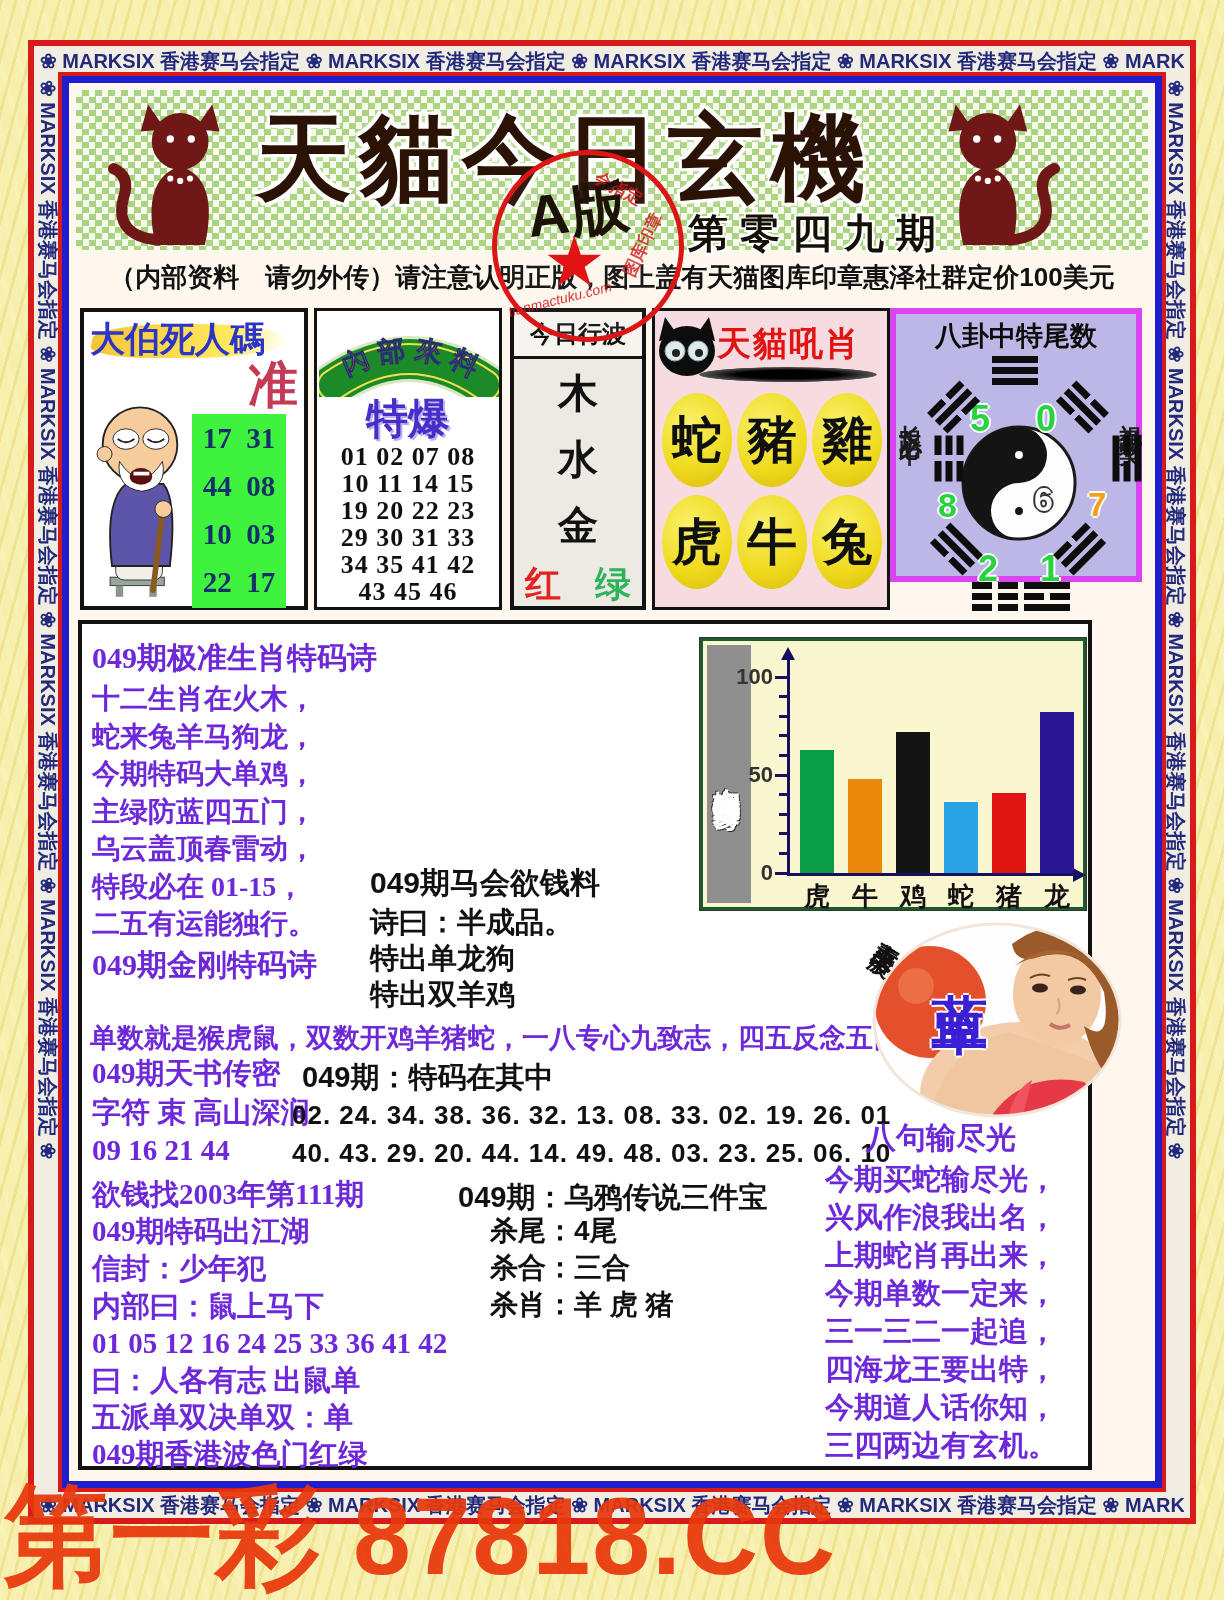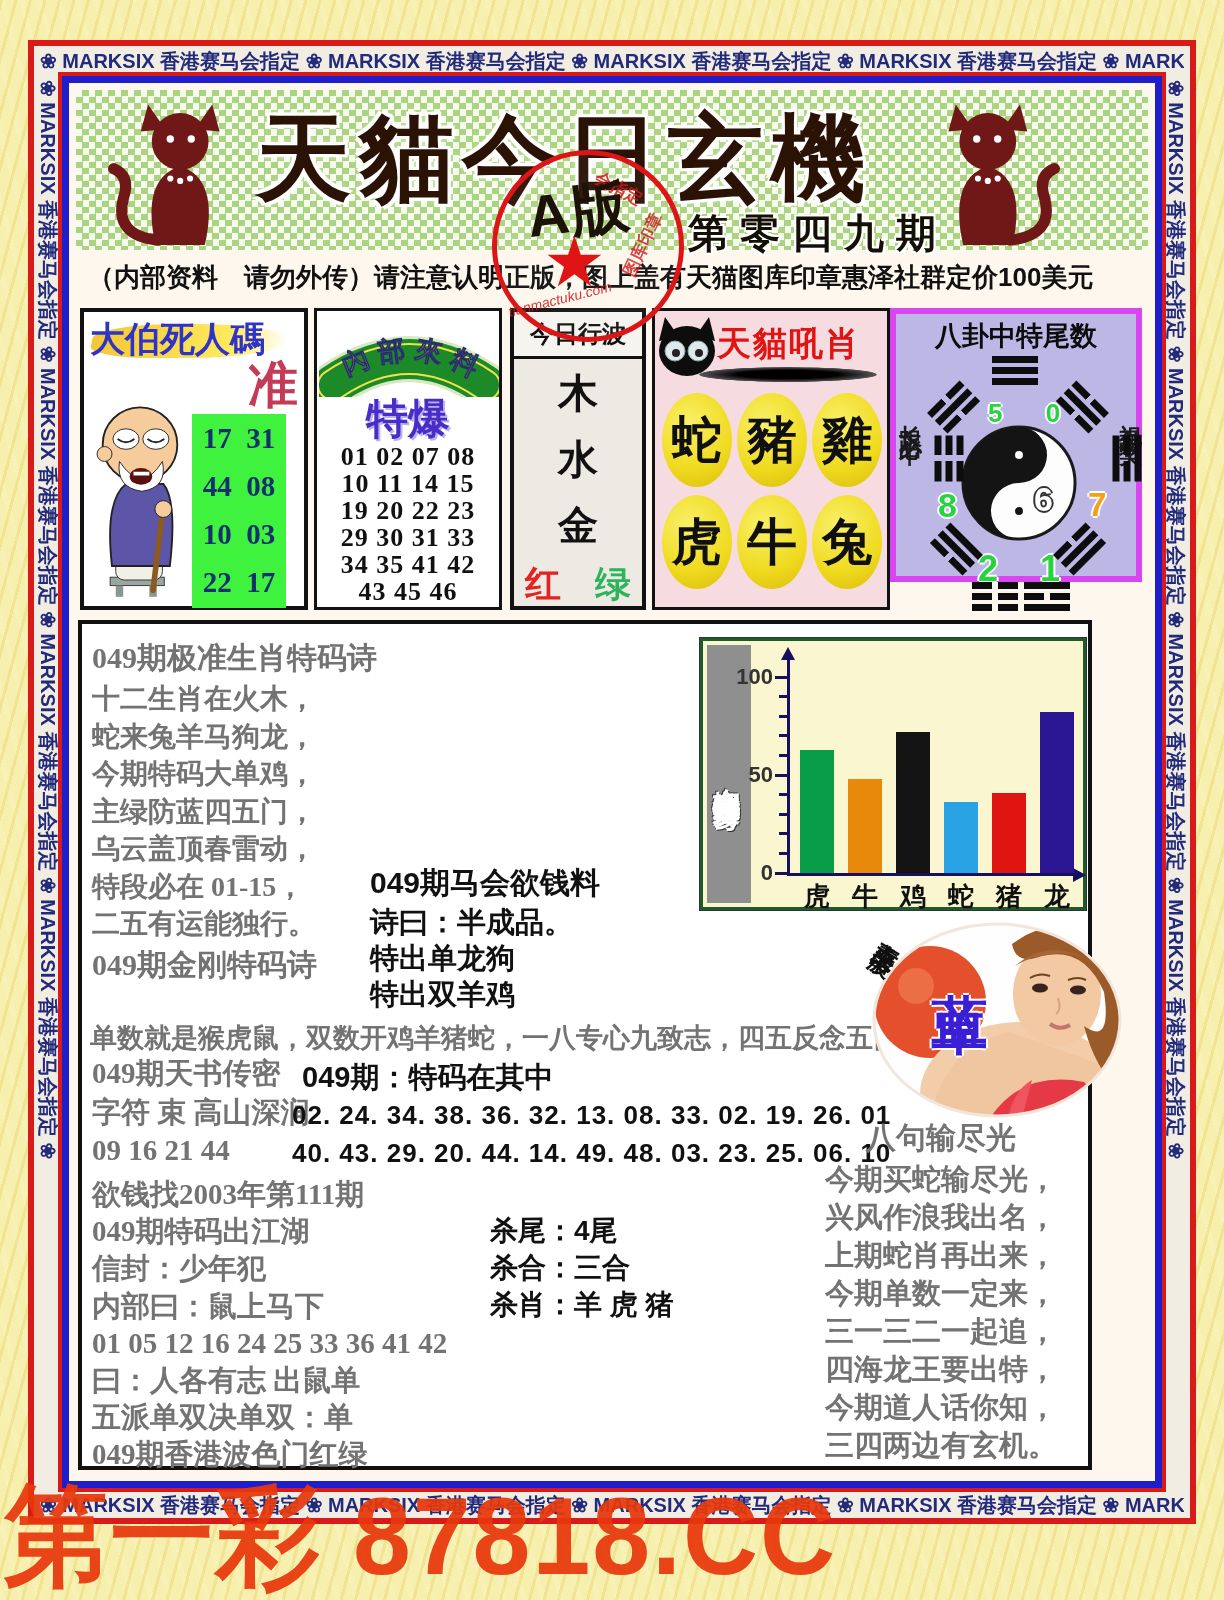--- a/index.html
+++ b/index.html
@@ -27,21 +27,21 @@
               text-shadow:-3px -3px 0 #fff,3px -3px 0 #fff,-3px 3px 0 #fff,3px 3px 0 #fff,0 0 9px #fff;}
   .issue{left:688px;top:206px;font-size:40px;font-weight:bold;color:#151005;letter-spacing:12px;white-space:nowrap;
          text-shadow:-2px -2px 0 #fff,2px 2px 0 #fff,-2px 2px 0 #fff,2px -2px 0 #fff;}
   .stamp{left:492px;top:150px;width:182px;height:182px;border:5px solid #dc1616;border-radius:50%;z-index:6;
          background:rgba(255,255,255,0.04);}
   .stamp-a{left:30px;top:18px;font-size:58px;font-weight:bold;color:#1c1208;transform:rotate(-7deg);letter-spacing:2px;}
   .stamp-star{left:46px;top:72px;font-size:70px;color:#e01414;line-height:70px;}
   .stamp-t1{left:96px;top:22px;font-size:17px;color:rgba(205,25,25,.85);transform:rotate(28deg);font-weight:bold;}
   .stamp-t2{left:112px;top:78px;font-size:17px;color:rgba(205,25,25,.8);transform:rotate(-65deg);font-weight:bold;white-space:nowrap;}
   .stamp-url{left:10px;top:136px;font-size:14px;color:rgba(210,30,30,.9);transform:rotate(-14deg);font-style:italic;white-space:nowrap;}
-  .notice{left:80px;top:252px;width:1064px;height:50px;display:flex;justify-content:flex-start;align-items:center;
+  .notice{left:80px;top:252px;width:1064px;height:50px;display:flex;justify-content:center;align-items:center;
           font-size:26px;font-weight:bold;color:#111;padding:0 8px;box-sizing:border-box;white-space:nowrap;}
   
   .panel{box-sizing:border-box;border:4px solid #121212;background:#fff;}
   .p1{left:80px;top:308px;width:228px;height:302px;}
   .p1-swoosh{left:8px;top:12px;width:196px;height:34px;background:linear-gradient(90deg,#f4c636,#ffe95e 70%,rgba(255,233,94,0));border-radius:50% 60% 60% 40%;transform:skewX(-12deg);}
   .p1-title{left:6px;top:4px;width:210px;font-size:35px;font-weight:bold;color:#2e34c8;font-family:"Liberation Serif",serif;white-space:nowrap;}
   .p1-mark{right:6px;top:40px;font-size:50px;font-weight:bold;color:#c43b57;font-family:"Liberation Serif",serif;}
   .p1-green{left:108px;top:102px;width:94px;height:194px;background:#3ef23e;text-align:center;
             font-family:"Liberation Serif",serif;font-weight:bold;font-size:29px;color:#15306b;}
   .p1-green div{line-height:48px;white-space:pre;}
@@ -69,21 +69,21 @@
   .p5-title{left:0;top:4px;width:100%;text-align:center;font-size:27px;font-weight:bold;color:#0c0c0c;}
   .p5-side{writing-mode:vertical-rl;font-size:23px;font-weight:bold;color:#1a1a1a;letter-spacing:6px;}
   .bagua-num{font-weight:bold;font-family:"Liberation Sans",sans-serif;
              text-shadow:-2px 0 0 #fff,2px 0 0 #fff,0 -2px 0 #fff,0 2px 0 #fff;}
   .green-num{color:#27d33f;}
   .trigram{position:absolute;width:46px;}
   .trigram .bar{height:7px;margin-bottom:4px;background:#0d0d0d;}
   .trigram .bar.broken{background:linear-gradient(90deg,#0d0d0d 0 20px,rgba(0,0,0,0) 20px 26px,#0d0d0d 26px);}
   
   .mainbox{left:78px;top:620px;width:1014px;height:850px;border:4px solid #111;box-sizing:border-box;background:#fff;}
-  .kai{font-family:"Liberation Serif",serif;font-weight:bold;color:#737373;}
+  .kai{font-family:"Liberation Serif",serif;font-weight:bold;color:#6d28d9;}
   .hei{font-family:"Liberation Sans",sans-serif;font-weight:bold;color:#111;}
   .leftpoem{left:92px;top:636px;width:320px;}
   .leftpoem .t{font-size:30px;line-height:44px;white-space:nowrap;}
   .leftpoem div.l{font-size:28px;line-height:37.5px;white-space:nowrap;}
   .guowang{left:370px;top:638px;width:330px;text-align:center;}
   .guowang .t{font-size:31px;line-height:44px;}
   .guowang div.l{font-size:30px;line-height:35px;}
   .yuqian{left:370px;top:862px;width:330px;}
   .yuqian .t{font-size:30px;line-height:42px;}
   .yuqian div.l{font-size:29px;line-height:36px;}
@@ -276,21 +276,21 @@
     <div class="abs p5-side" style="left:220px;top:92px;">祝君中奖</div>
     <div id="trigrams"></div>
     <svg class="abs" style="left:64px;top:110px;" width="118" height="118" viewBox="0 0 120 120">
       <circle cx="60" cy="60" r="57" fill="#fdfdfd" stroke="#1a1a1a" stroke-width="3"></circle>
       <path d="M60 3 a57 57 0 0 0 0 114 a28.5 28.5 0 0 1 0 -57 a28.5 28.5 0 0 0 0 -57 z" fill="#141414"></path>
       <circle cx="60" cy="31.5" r="10" fill="#141414"></circle>
         <circle cx="60" cy="88.5" r="10" fill="#fdfdfd"></circle>
       <circle cx="60" cy="31.5" r="4" fill="#fdfdfd"></circle>
         <circle cx="60" cy="88.5" r="4" fill="#141414"></circle>
     </svg>
-    <div class="abs bagua-num green-num" style="left:92px;top:84px;font-size:26px;letter-spacing:18px;">5 0</div>
+    <div class="abs bagua-num green-num" style="left:74px;top:84px;font-size:36px;letter-spacing:18px;">5 0</div>
     <div class="abs bagua-num green-num" style="left:42px;top:172px;font-size:34px;">8</div>
     <div class="abs bagua-num" style="left:138px;top:166px;font-size:34px;color:#fff;text-shadow:-2px 0 0 #333,2px 0 0 #333,0 -2px 0 #333,0 2px 0 #333;">6</div>
     <div class="abs bagua-num" style="left:192px;top:172px;font-size:33px;color:#f5a018;">7</div>
     <div class="abs bagua-num green-num" style="left:82px;top:234px;font-size:36px;letter-spacing:16px;">2 1</div>
   <div class="trigram" style="left: 96px; top: 42px; transform: rotate(0deg);">
         <div class="bar"></div>
         <div class="bar"></div>
         <div class="bar"></div>
       </div>
       <div class="trigram" style="left: 36px; top: 78px; transform: rotate(-45deg);">
@@ -379,20 +379,21 @@
       <div>欲钱找2003年第111期</div>
       <div>049期特码出江湖</div>
       <div>信封：少年犯</div>
       <div>内部曰：鼠上马下</div>
       <div>01 05 12 16 24 25 33 36 41 42</div>
       <div>曰：人各有志 出鼠单</div>
       <div>五派单双决单双：单</div>
       <div>049期香港波色门红绿</div>
     </div>
 
+  <div class="abs wuya-t hei">049期：乌鸦传说三件宝</div>
   <div class="abs wuya-l hei">
       <div>杀尾：4尾</div>
       <div>杀合：三合</div>
       <div>杀肖：羊 虎 猪</div>
     </div>
 
   <div class="abs chartbox" id="chart-plot">
     <div class="abs chart-strip">今期特码走势参考</div>
   <div class="chart-el" style="left: 84px; top: 18px; width: 3px; height: 214px; background: rgb(22, 16, 94);"></div>
       <div class="chart-el" style="left: 84px; top: 232px; width: 288px; height: 3px; background: rgb(22, 16, 94);"></div>

